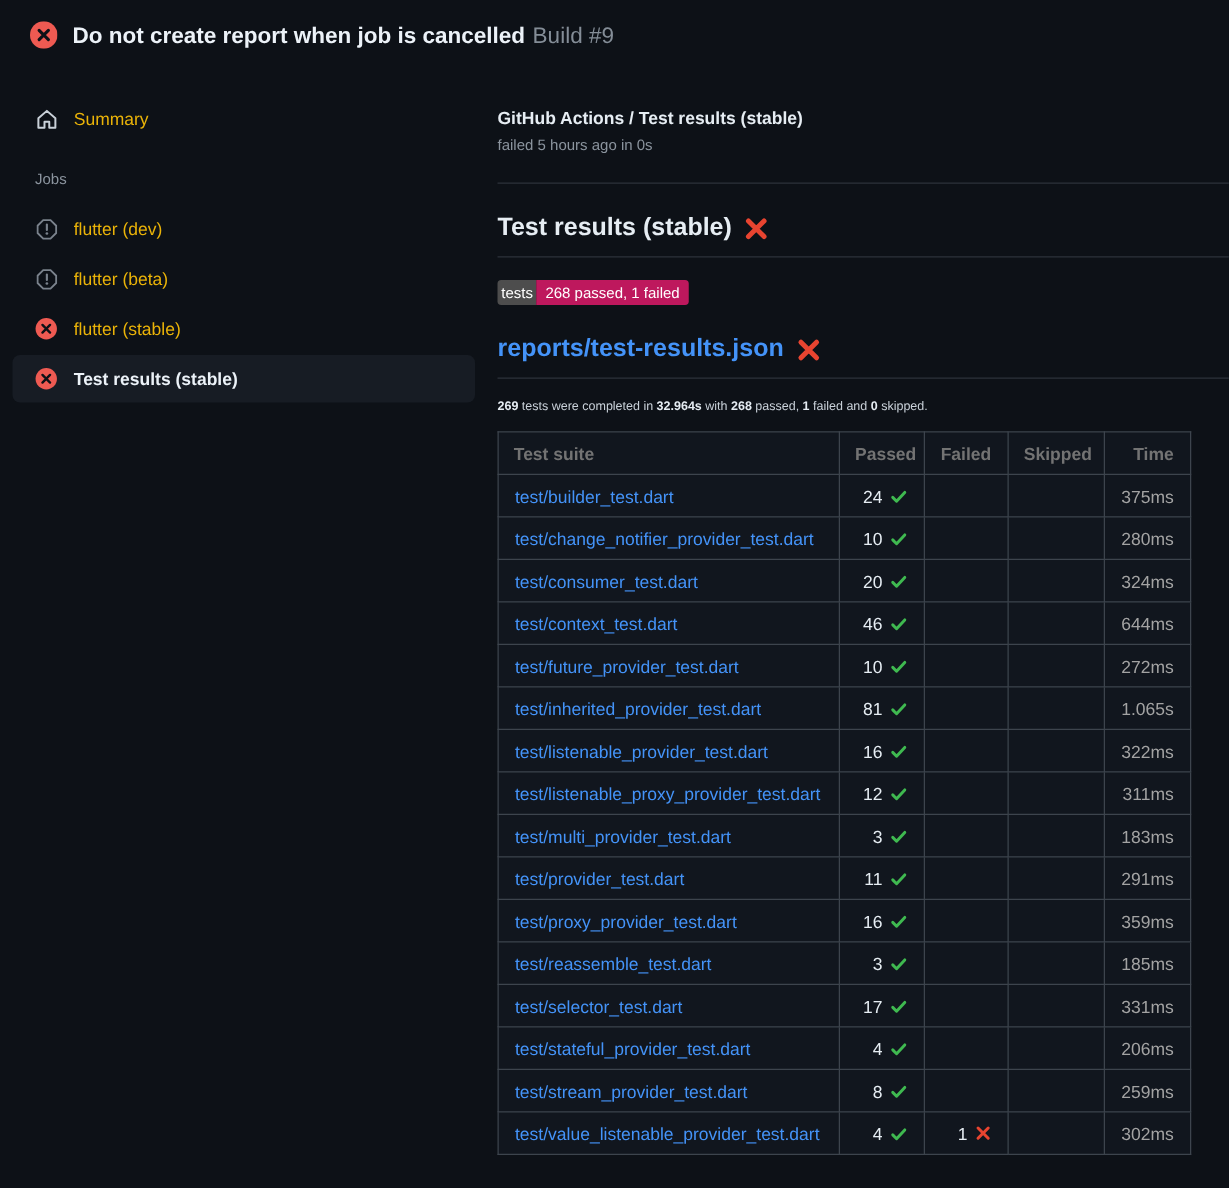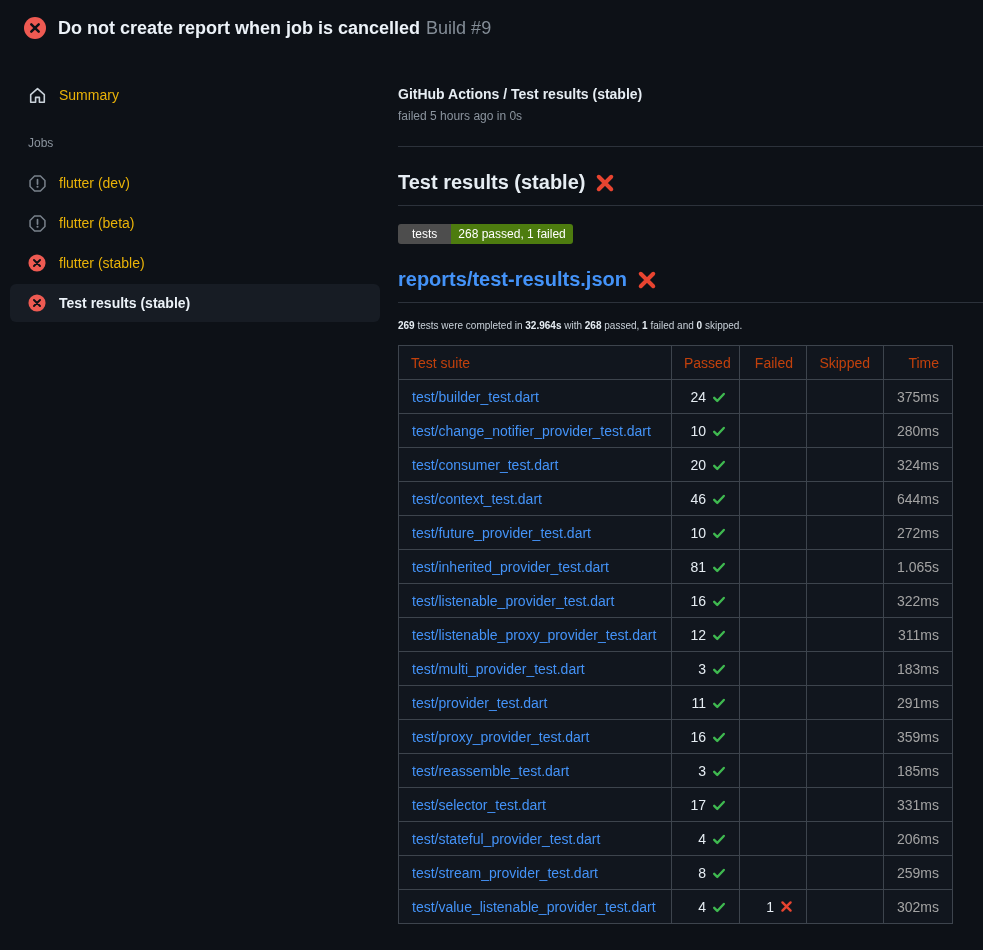--- a/index.html
+++ b/index.html
@@ -36,35 +36,35 @@
 
   h2.md-heading {
     display: flex; align-items: center; gap: 10px;
     font-size: 20px; font-weight: 700; color: #e6edf3;
     margin: 24px 0 0 0; padding-bottom: 11px;
     border-bottom: 1px solid #2c323b;
   }
   h2.md-heading a { color: #4493f8; text-decoration: none; cursor: pointer; }
 
   .badge { display: inline-flex; margin-top: 18px; font-size: 12px; line-height: 1; }
-  .badge-label { background: #4d4d4d; color: #fff; padding: 4px 14px; border-radius: 3px 0 0 3px; }
-  .badge-value { background: #4d7c0f; color: #fff; padding: 4px 7px; border-radius: 0 3px 3px 0; }
+  .badge-label { background: #4d4d4d; color: #fff; padding: 4px 3px; border-radius: 3px 0 0 3px; }
+  .badge-value { background: #be185d; color: #fff; padding: 4px 7px; border-radius: 0 3px 3px 0; }
 
   p.summary { font-size: 10px; color: #c9d1d9; margin: 17px 0 14px 0; }
   p.summary b { color: #e6edf3; }
 
   table.results {
     border-collapse: collapse; width: 554px; font-size: 14px; margin-top: 0;
     table-layout: fixed;
   }
   .results th, .results td {
     border: 1px solid #3d444d; background: #11161e;
     padding: 7px 13px; height: 34px;
   }
-  .results th { font-weight: 400; color: #c2410c; text-align: right; padding-left: 12px; }
+  .results th { font-weight: 700; color: #737373; text-align: right; padding-left: 12px; }
   .results th:first-child { text-align: left; }
   .results td { color: #c9d1d9; }
   .results td.suite a { color: #4493f8; text-decoration: none; cursor: pointer; }
   .results td.num { text-align: right; color: #e6edf3; white-space: nowrap; }
   .results td.time { text-align: right; color: #a3a3a3; }
   .cellflex { display: inline-flex; align-items: center; gap: 6px; }
   svg { display: block; }
   .inline-svg { display: inline-flex; }
 </style>
 </head>

